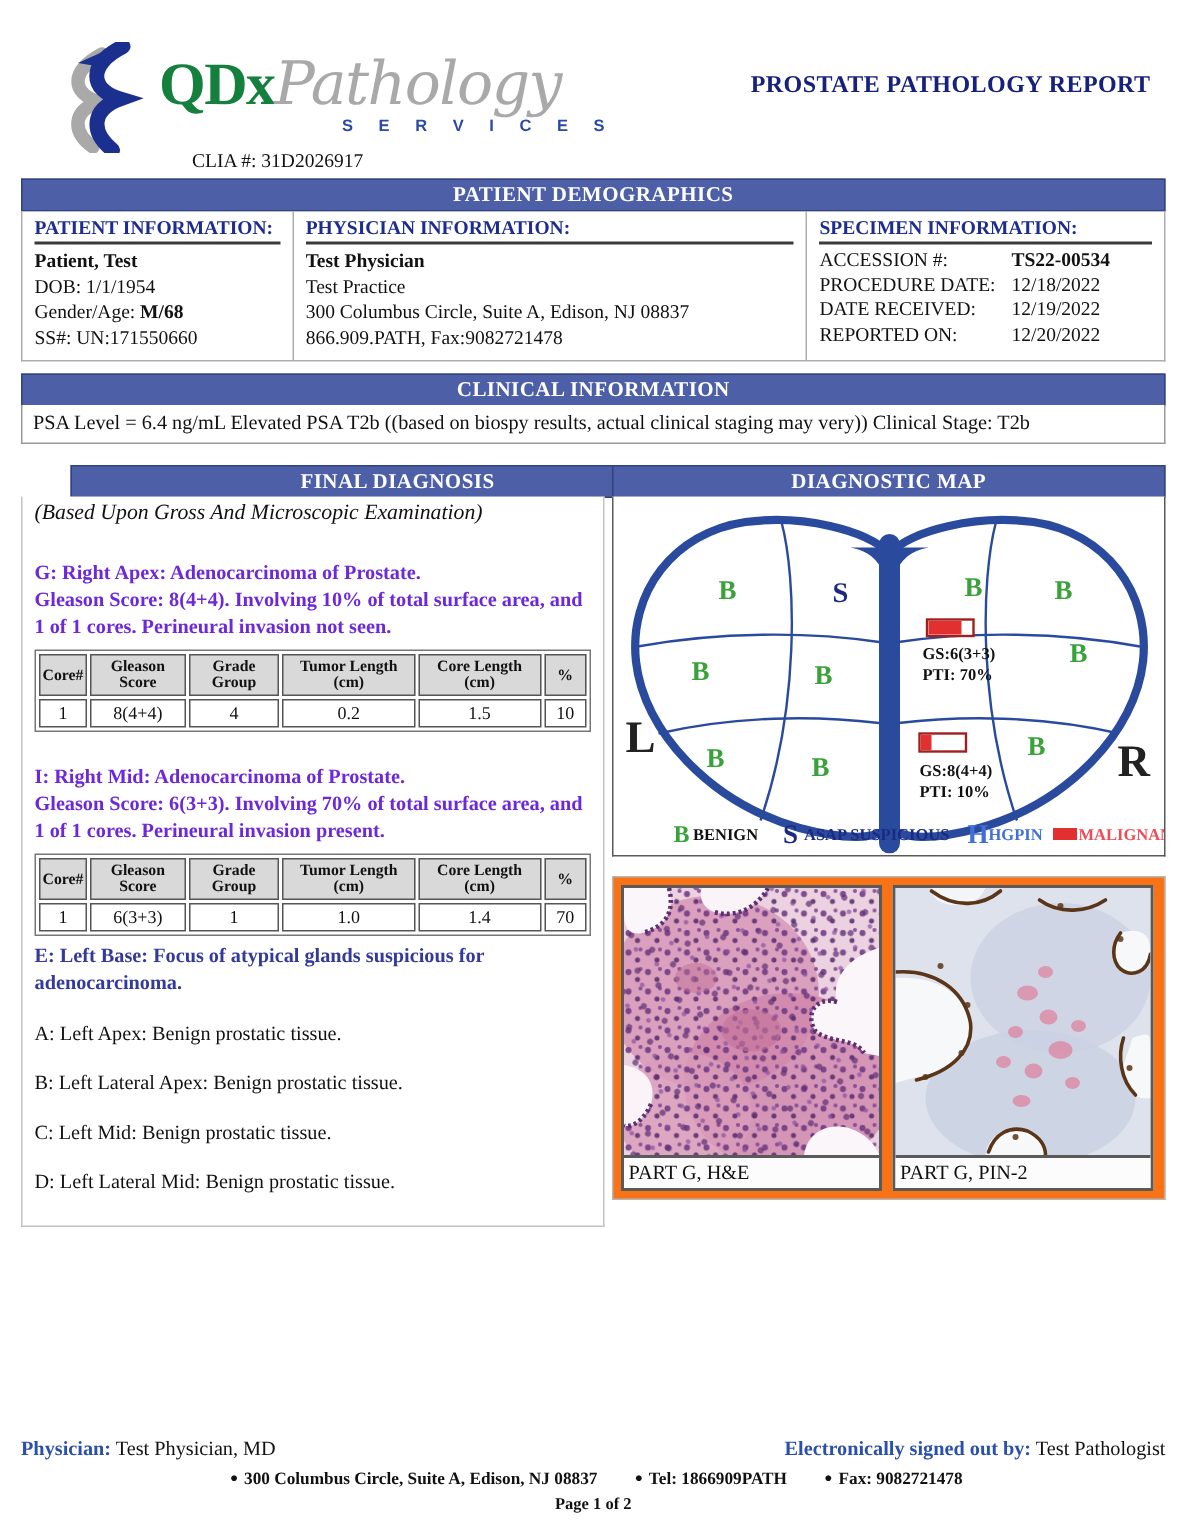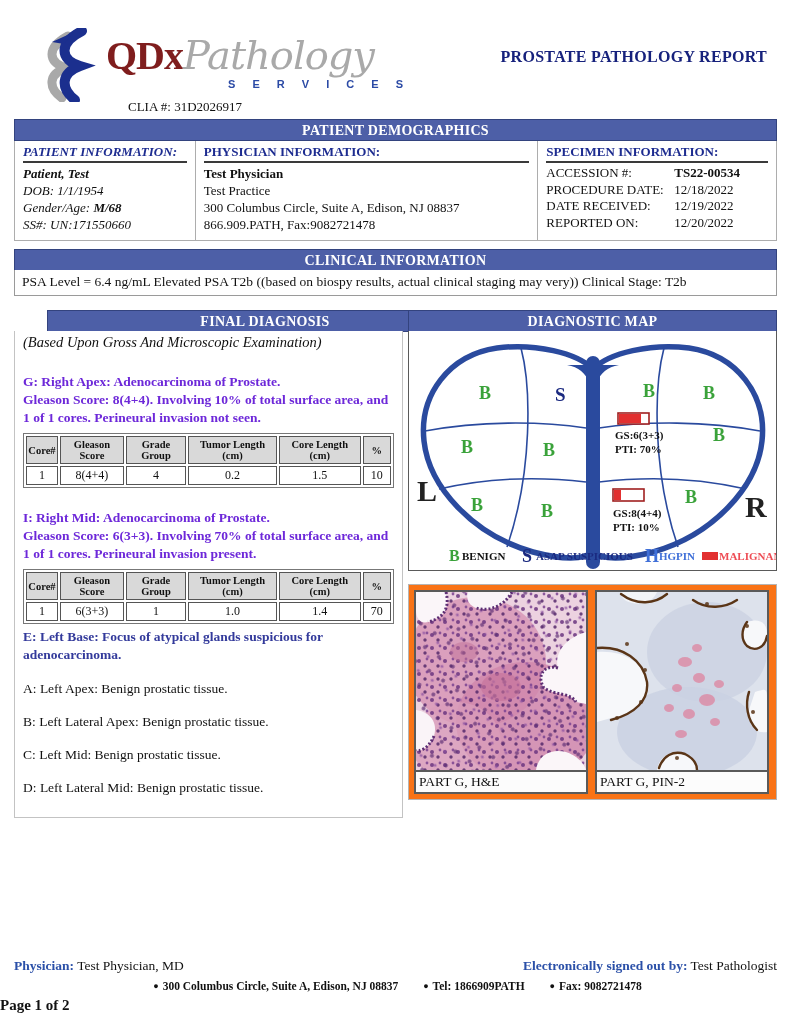--- a/index.html
+++ b/index.html
@@ -3,38 +3,38 @@
 <meta charset="utf-8">
 <style>
   * { margin:0; padding:0; box-sizing:border-box; }
   html,body { background:#fff; }
   body { width:791px; height:1024px; position:relative; font-family:"Liberation Serif", serif; color:#111; }
   .page { position:absolute; inset:0; background:#fff; overflow:hidden; }
 
   
   .logo-swoosh { position:absolute; left:34px; top:28px; }
   .logo-text { position:absolute; left:106px; top:32px; white-space:nowrap; }
-  .logo-qdx { font-family:"Liberation Serif", serif; font-weight:bold; font-size:40px; color:#7f1d1d; letter-spacing:-1px; }
+  .logo-qdx { font-family:"Liberation Serif", serif; font-weight:bold; font-size:40px; color:#15803d; letter-spacing:-1px; }
   .logo-path { font-family:"DejaVu Serif", serif; font-style:italic; font-size:40px; color:#a9a9a9; letter-spacing:-1px; }
   .logo-services { position:absolute; left:228px; top:78px; font-family:"Liberation Sans", sans-serif; font-weight:bold; font-size:11px; letter-spacing:7px; color:#2b4aa5; }
   .clia { position:absolute; left:128px; top:99px; font-size:13px; color:#111; }
   .report-title { position:absolute; right:24px; top:48px; font-weight:bold; font-size:16px; color:#16217c; letter-spacing:.3px; }
 
   
   .banner { position:absolute; left:14px; width:763px; height:22px; background:#4d5fa7; border:1px solid #33437e;
             color:#fff; font-weight:bold; font-size:14px; text-align:center; line-height:21px; letter-spacing:.3px; }
   .banner.demographics { top:119px; }
   .banner.clinical { top:249px; }
   .banner.half-left { width:436px; top:310px;margin-left:33px; }
   .banner.half-right { left:408px; width:369px; top:310px; }
 
   
   .demo-box { position:absolute; left:14px; top:141px; width:763px; height:100px; border:1px solid #adadad; border-top:none; display:flex; background:#fff; }
   .demo-col { padding:3px 8px 3px 8px; }
-  .demo-col.c1 { width:181px; border-right:1px solid #adadad;font-style:italic; }
+  .demo-col.c1 { width:181px; border-right:1px solid #adadad; }
   .demo-col.c2 { width:343px; border-right:1px solid #adadad; }
   .demo-col.c3 { width:238px; }
   .demo-head { color:#1d2c90; font-weight:bold; font-size:13px; border-bottom:2px solid #3a3a3a; padding-bottom:1px; margin-bottom:2px; }
   .demo-line { font-size:13px; line-height:17px; }
   .demo-line b { font-weight:bold; }
   .spec-row { display:flex; font-size:13px; line-height:16.5px; }
   .spec-label { width:128px; }
   .spec-val { }
   .spec-row.acc .spec-val { font-weight:bold; }
 
@@ -64,21 +64,21 @@
   .img-area { flex:1; overflow:hidden; }
   .img-caption { border-top:2px solid #5a5a5a; height:22px; font-size:13.5px; line-height:20px; padding-left:3px; background:#fcfcfc; }
 
   
   .foot-row1 { position:absolute; top:958px; left:14px; width:763px; font-size:13.5px; }
   .foot-phys { float:left; }
   .foot-signed { float:right; }
   .blue-label { color:#2b50a8; font-weight:bold; }
   .foot-row2 { position:absolute; top:980px; left:0; width:791px; text-align:center; font-size:11.5px; font-weight:bold; }
   .foot-row2 .dot { font-size:9px; position:relative; top:-1px; padding:0 4px; }
-  .foot-row3 { position:absolute; top:997px; left:0; width:791px; font-size:15px; font-weight:bold; }
+  .foot-row3 { position:absolute; top:997px; left:0; width:791px; text-align:center; font-size:11px; font-weight:bold; }
 </style>
 </head>
 <body>
 
 <div class="page">
 
   <svg class="logo-swoosh" width="72" height="74" viewBox="0 0 72 74">
     <path d="M34 8 C12 20 14 34 32 40 C14 46 14 60 28 70" stroke="#a9a9a9" stroke-width="9" fill="none" stroke-linecap="round"></path>
     <path d="M48 3 C24 15 26 32 46 38 C27 45 26 60 41 72" stroke="#1b2f8e" stroke-width="10" fill="none" stroke-linecap="round"></path>
     <path d="M18 14 L40 4 L30 16 Z" fill="#1b2f8e"></path>

